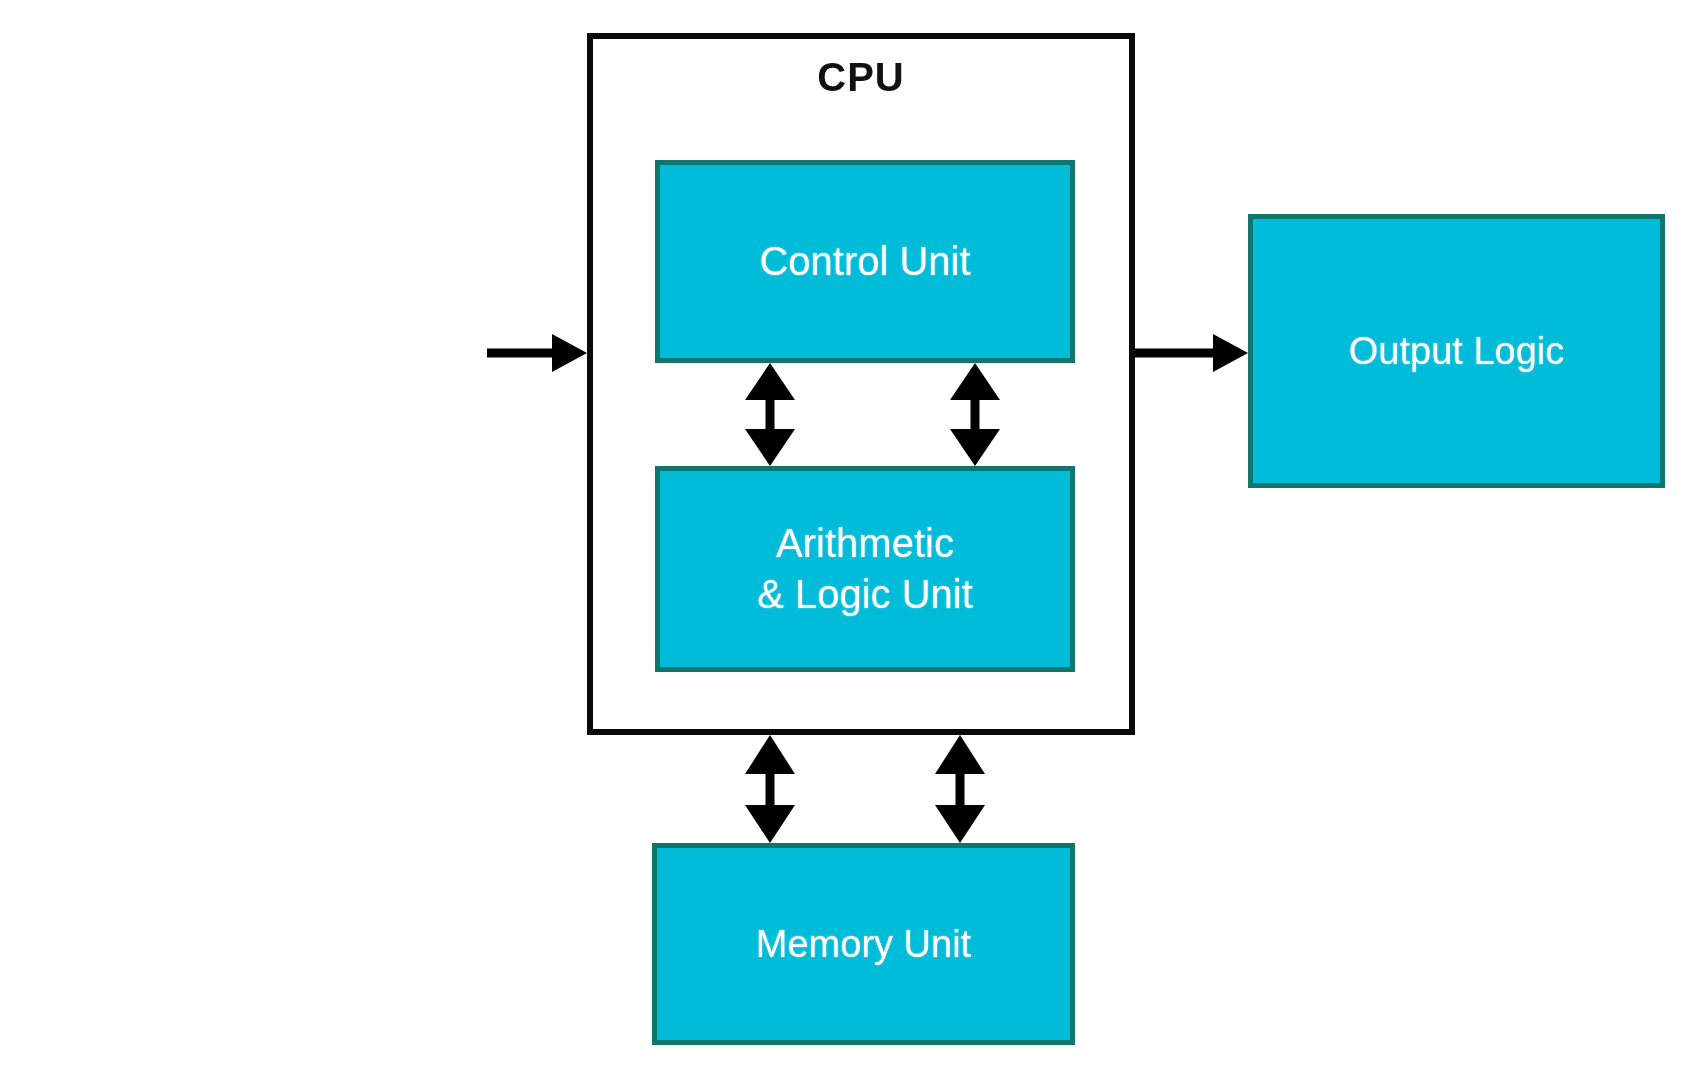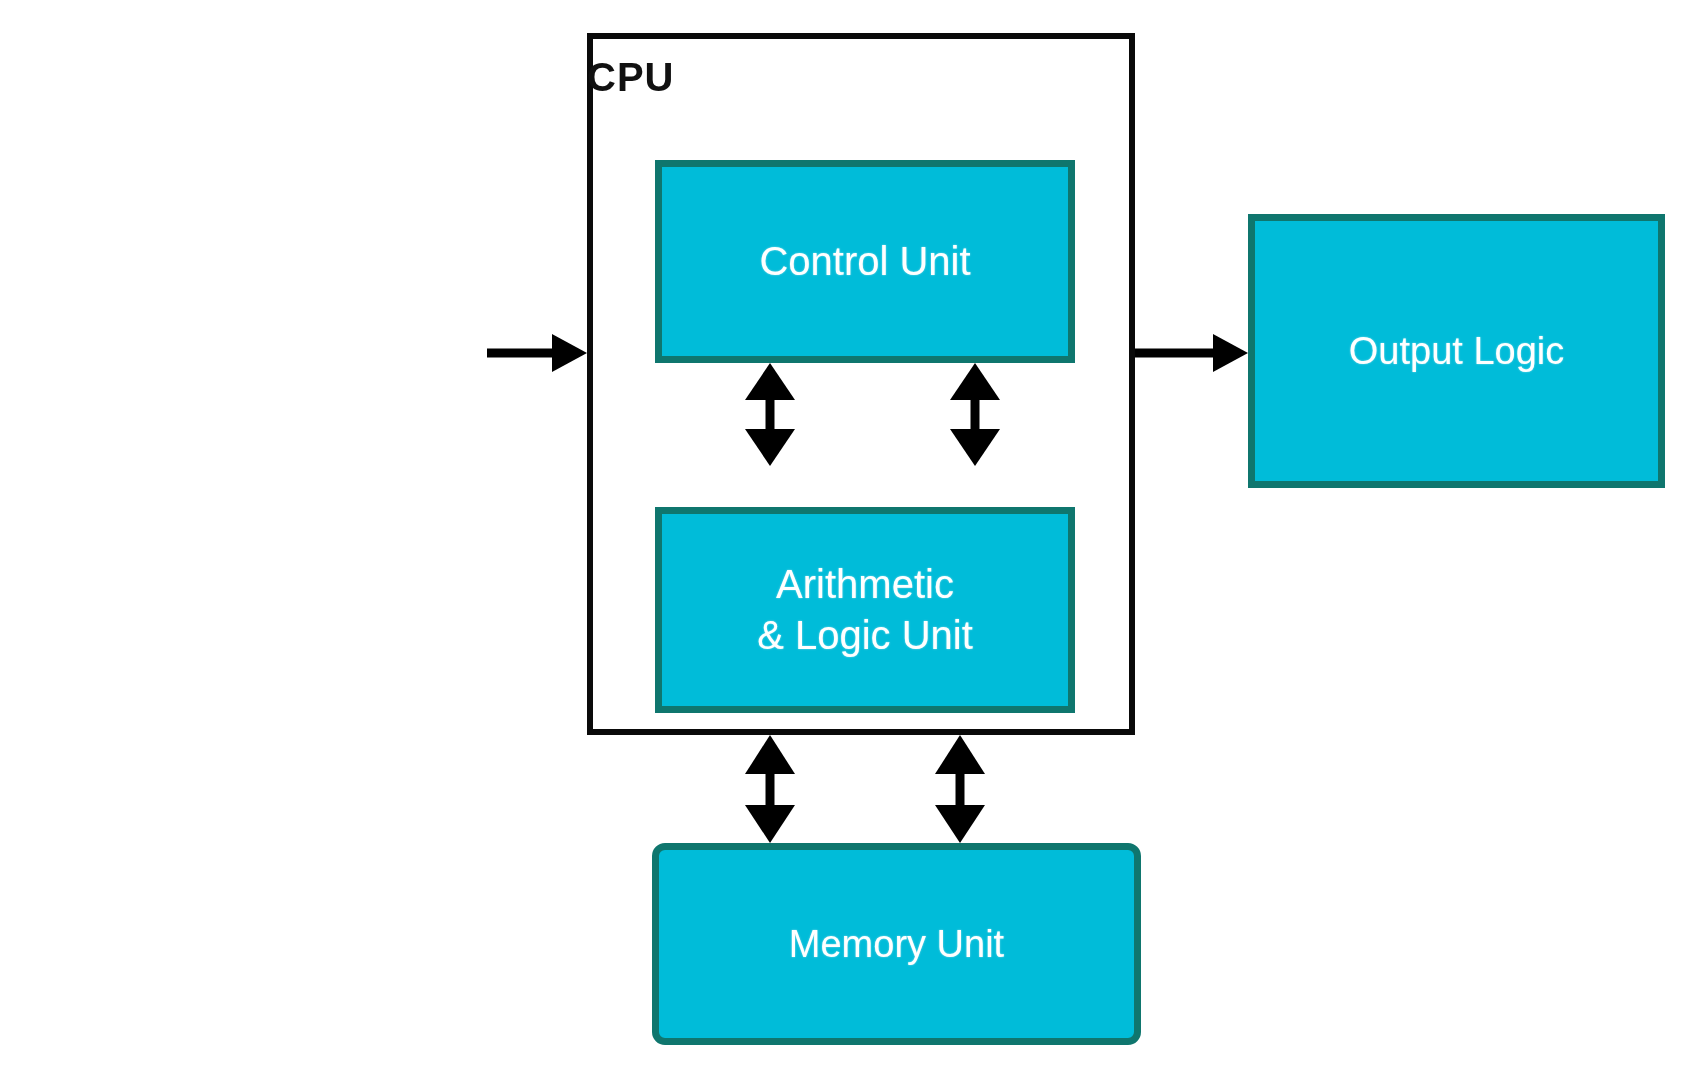--- a/index.html
+++ b/index.html
@@ -28,55 +28,55 @@
     height: 702px;
     border: 6px solid #0a0a0a;
     background: #ffffff;
     box-sizing: border-box;
   }
   .cpu-label {
     position: absolute;
     left: 587px;
     top: 55px;
     width: 548px;
-    text-align: left;
+    text-align: center;
     font-size: 40px;
     font-weight: bold;
     color: #111111;
     letter-spacing: 1px;
     line-height: 1.1;
   }
 
   
   .unit {
     position: absolute;
     box-sizing: border-box;
     background: #00bcd9;
-    border: 7px solid #0f766e;
+    border: 5px solid #0f766e;
     display: flex;
     align-items: center;
     justify-content: center;
     text-align: center;
   }
   .unit .unit-label {
     color: #ffffff;
     font-size: 38px;
     line-height: 1.22;
     font-weight: normal;
     text-shadow: 0 0 2px rgba(255,255,255,0.55);
     white-space: pre-line;
     padding: 0 8px;
   }
 
   
   .unit-input   { left: 64px;   top: 214px; width: 421px; height: 274px; }
   .unit-output  { left: 1248px; top: 214px; width: 417px; height: 274px; }
   .unit-control { left: 655px;  top: 160px; width: 420px; height: 203px; }
-  .unit-alu     { left: 655px;  top: 466px; width: 420px; height: 206px; margin-top: 41px; }
-  .unit-memory  { left: 652px;  top: 843px; width: 489px; height: 202px; border-radius: 13px; }
+  .unit-alu     { left: 655px;  top: 466px; width: 420px; height: 206px; }
+  .unit-memory  { left: 652px;  top: 843px; width: 423px; height: 202px; }
 
   .unit-control .unit-label,
   .unit-alu .unit-label { font-size: 40px; }
   .unit-alu .unit-label { line-height: 1.28; }
 
   
   .connectors {
     position: absolute;
     left: 0;
     top: 0;

